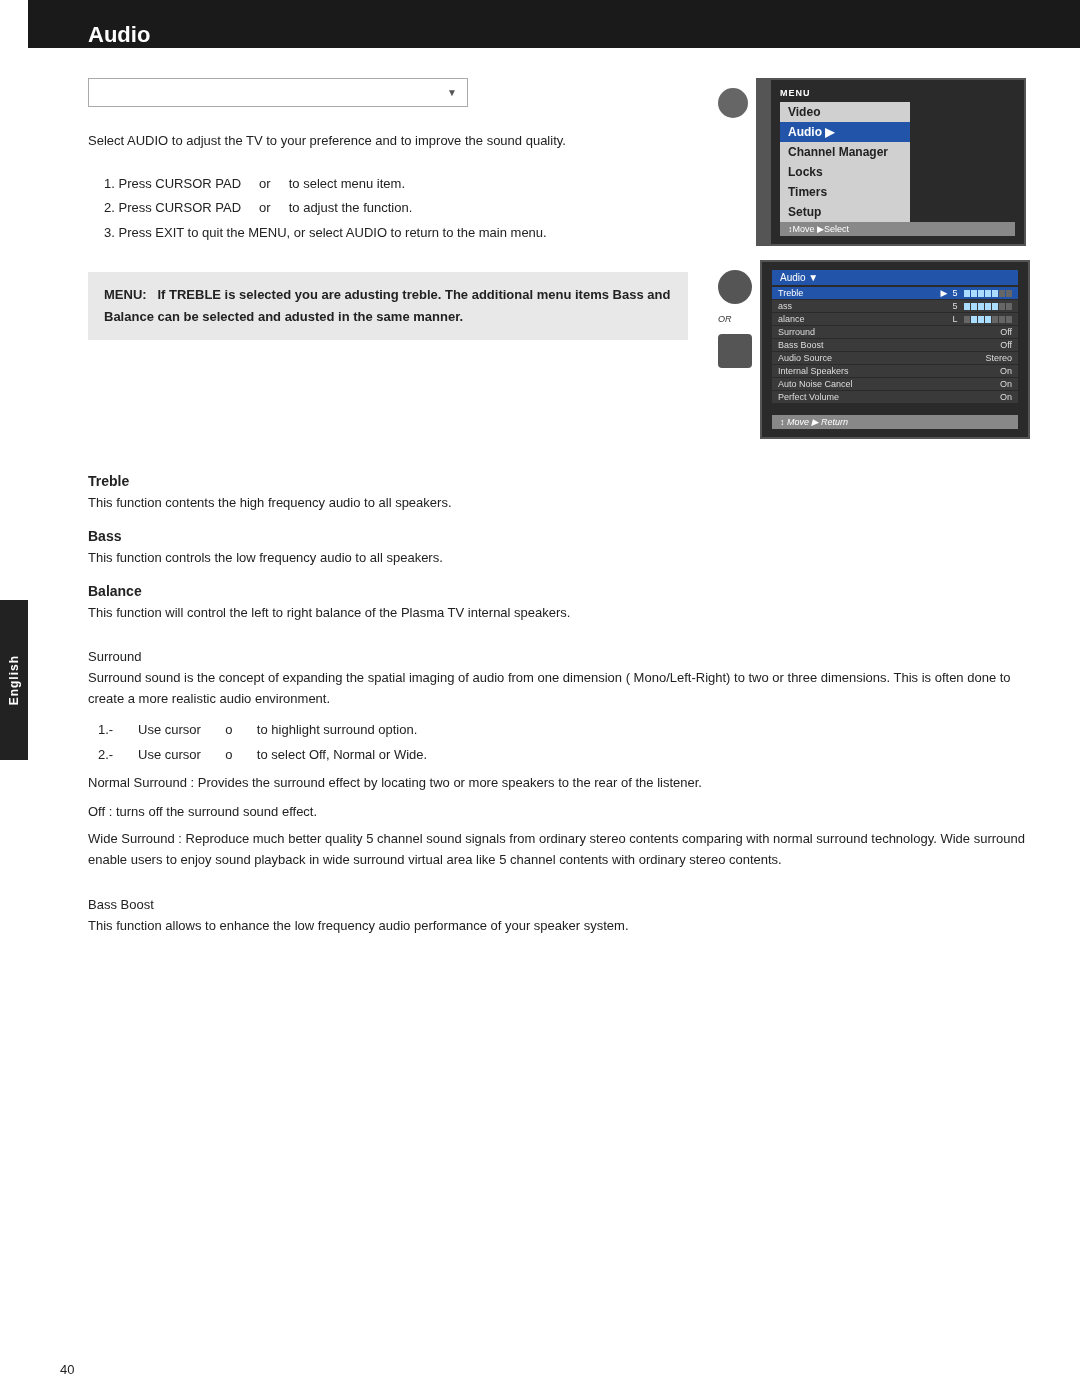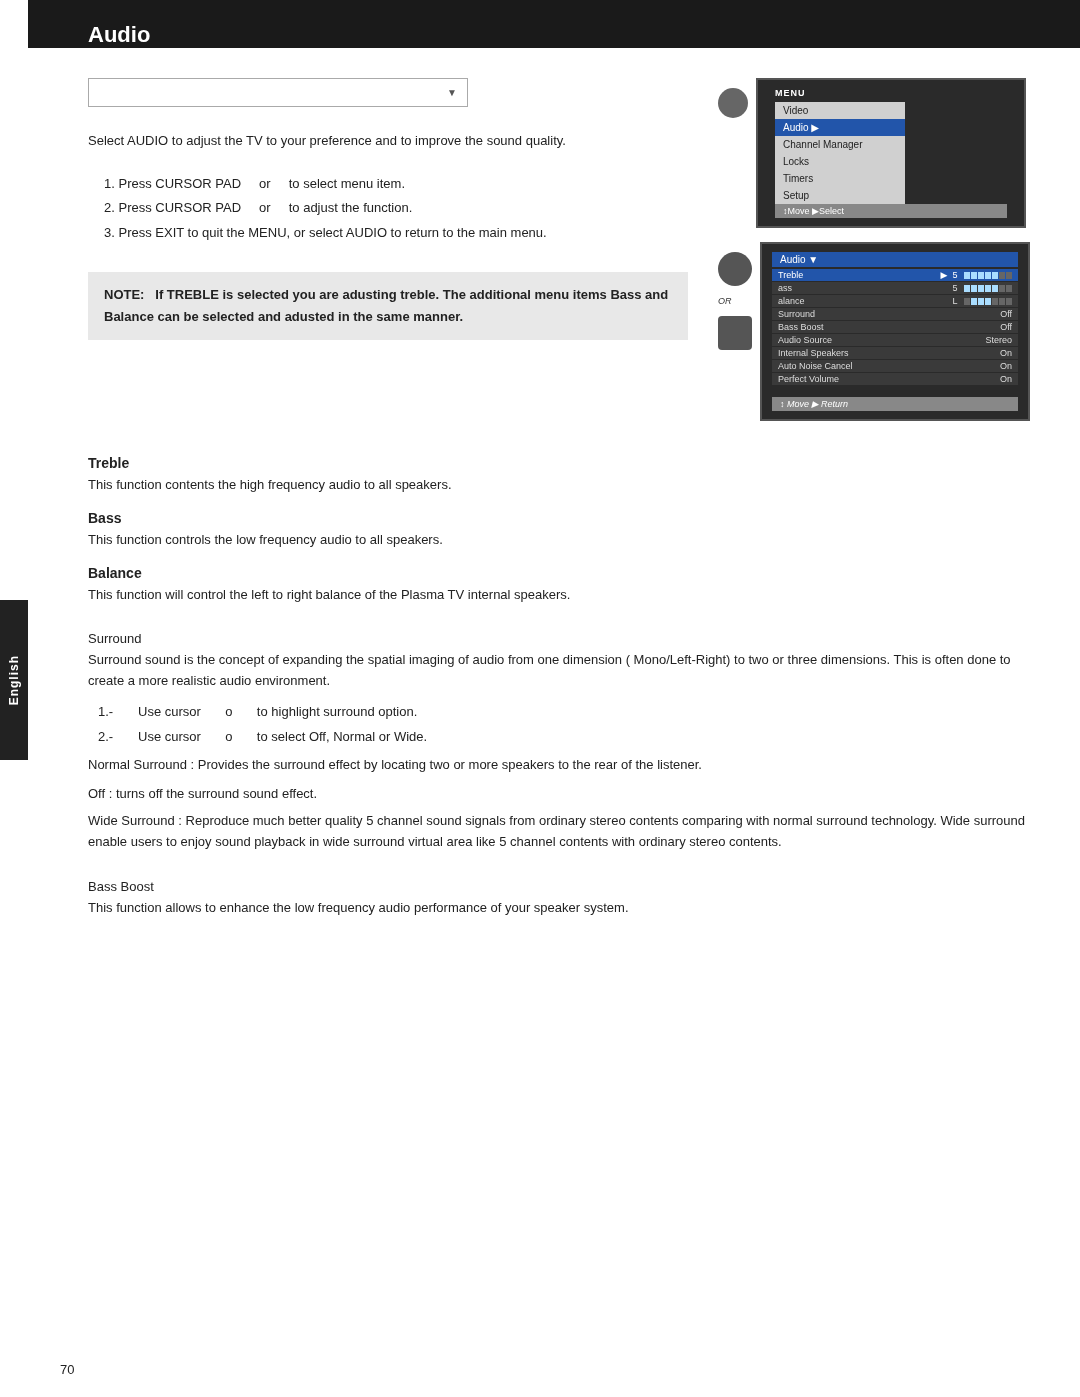--- a/index.html
+++ b/index.html
@@ -129,38 +129,40 @@
 
     
     .tv-screen {
       background: #555;
       padding: 2px;
       width: 270px;
       position: relative;
     }
     .tv-screen-inner {
       background: #2a2a2a;
-      padding: 8px 17px;
+      padding: 8px 9px;
       position: relative;
+      margin-left: 13px;
     }
     .tv-menu-label {
       color: #fff;
       font-size: 9px;
       font-weight: bold;
       margin-bottom: 4px;
       letter-spacing: 1px;
     }
     .tv-menu-items {
       background: #d0d0d0;
       width: 130px;
     }
     .tv-menu-item {
       padding: 3px 8px;
-      font-size: 10px;
+      font-size: 12px;
       color: #222;
+      font-weight: bold;
     }
     .tv-menu-item.highlighted {
       background: #2255aa;
       color: #fff;
     }
     .tv-menu-bottom {
       background: #888;
       color: #fff;
       font-size: 9px;
       padding: 2px 8px;
@@ -316,21 +318,21 @@
         <p>Select AUDIO to adjust the TV to your preference and to improve the sound quality.</p>
       </div>
 
       <ol class="step-list">
         <li data-num="1">Press CURSOR PAD &nbsp;&nbsp;&nbsp; or &nbsp;&nbsp;&nbsp; to select menu item.</li>
         <li data-num="2">Press CURSOR PAD &nbsp;&nbsp;&nbsp; or &nbsp;&nbsp;&nbsp; to adjust the function.</li>
         <li data-num="3">Press EXIT to quit the MENU, or select AUDIO to return to the main menu.</li>
       </ol>
 
       <div class="note-box">
-        <span><strong>NOTE:</strong> &nbsp;&nbsp;</span><strong>If TREBLE is selected you are adusting treble.  The additional menu items Bass and Balance can be selected and adusted in the same manner.</strong>
+        <span><strong>MENU:</strong> &nbsp;&nbsp;</span><strong>If TREBLE is selected you are adusting treble.  The additional menu items Bass and Balance can be selected and adusted in the same manner.</strong>
       </div>
 
     </div>
 
     <div class="top-right">
 
       <div class="screen-with-ctrl">
         <div class="ctrl-column">
           <div class="ctrl-btn-round" style="width:30px;height:30px;background:#666;border-radius:50%;"></div>
         </div>
@@ -486,13 +488,13 @@
     <p class="sub-section-body" style="margin-top:6px;">Wide Surround : Reproduce much better quality 5 channel sound signals from ordinary stereo contents comparing with normal surround technology. Wide surround enable users to enjoy sound playback in wide surround virtual area like 5 channel contents with ordinary stereo contents.</p>
   </div>
 
   <div style="margin-top:14px;">
     <div class="sub-section-title">Bass Boost</div>
     <div class="sub-section-body">This function allows to enhance the low frequency audio performance of your speaker system.</div>
   </div>
 
 </div>
 
-<div class="page-number">70</div>
+<div class="page-number">40</div>
 
 </body></html>

